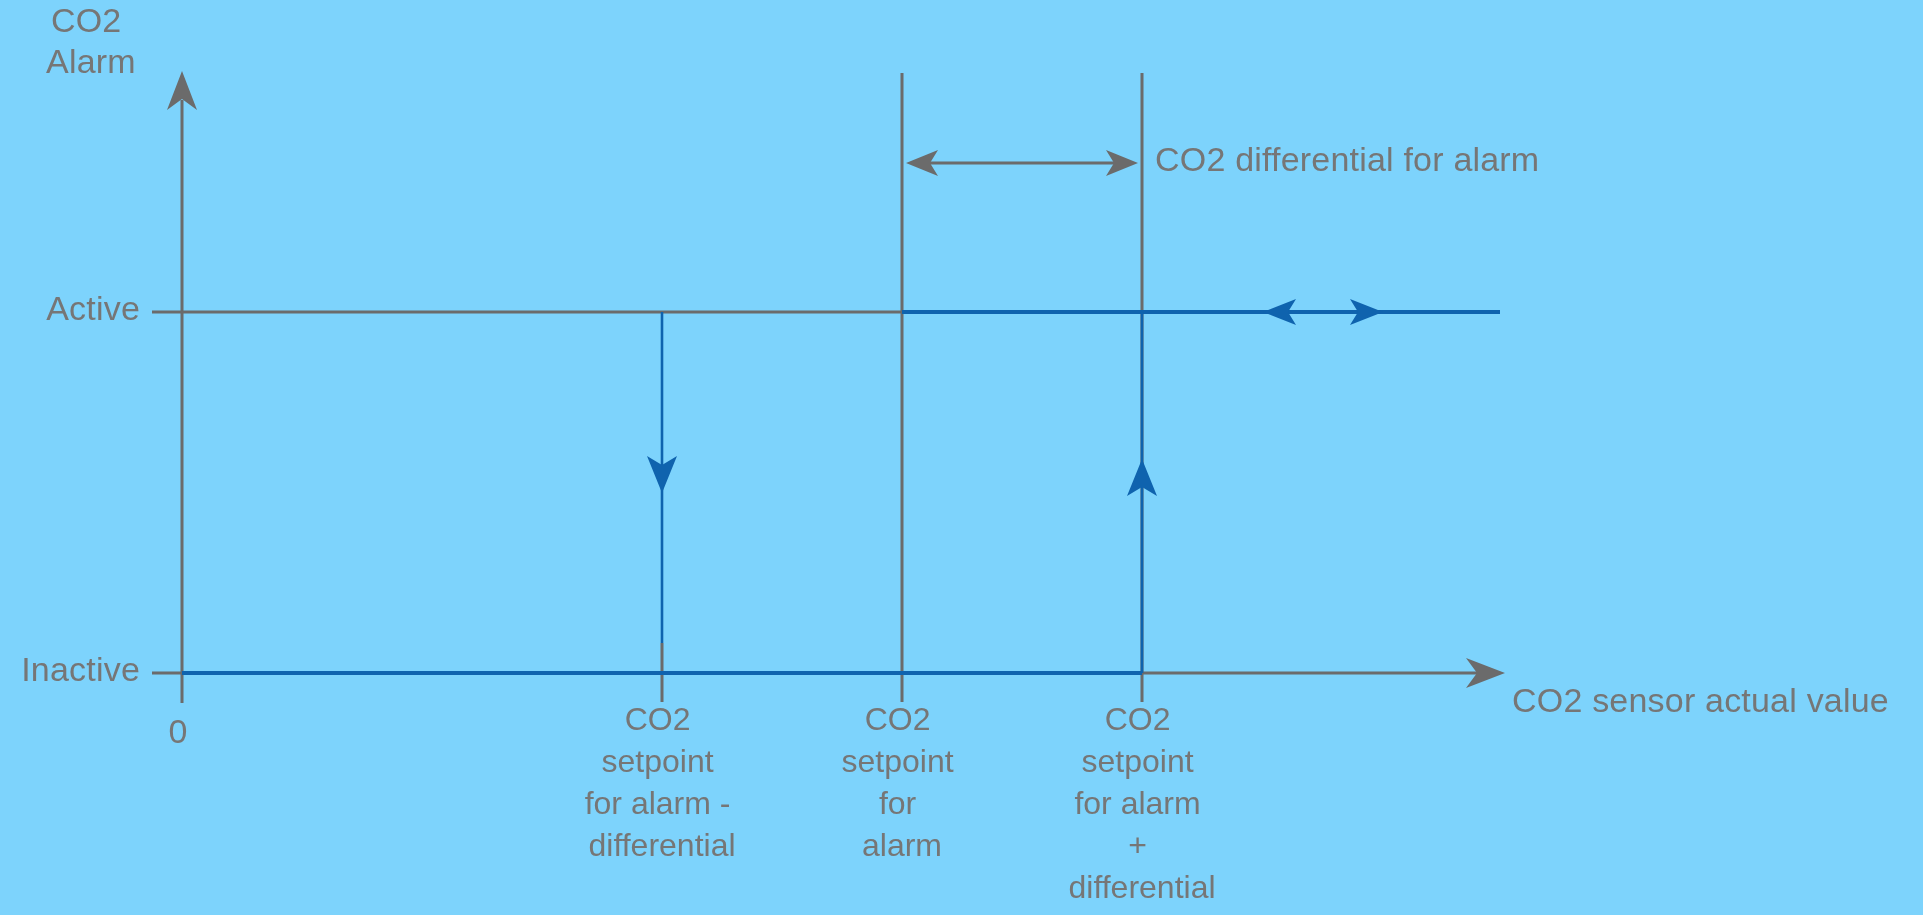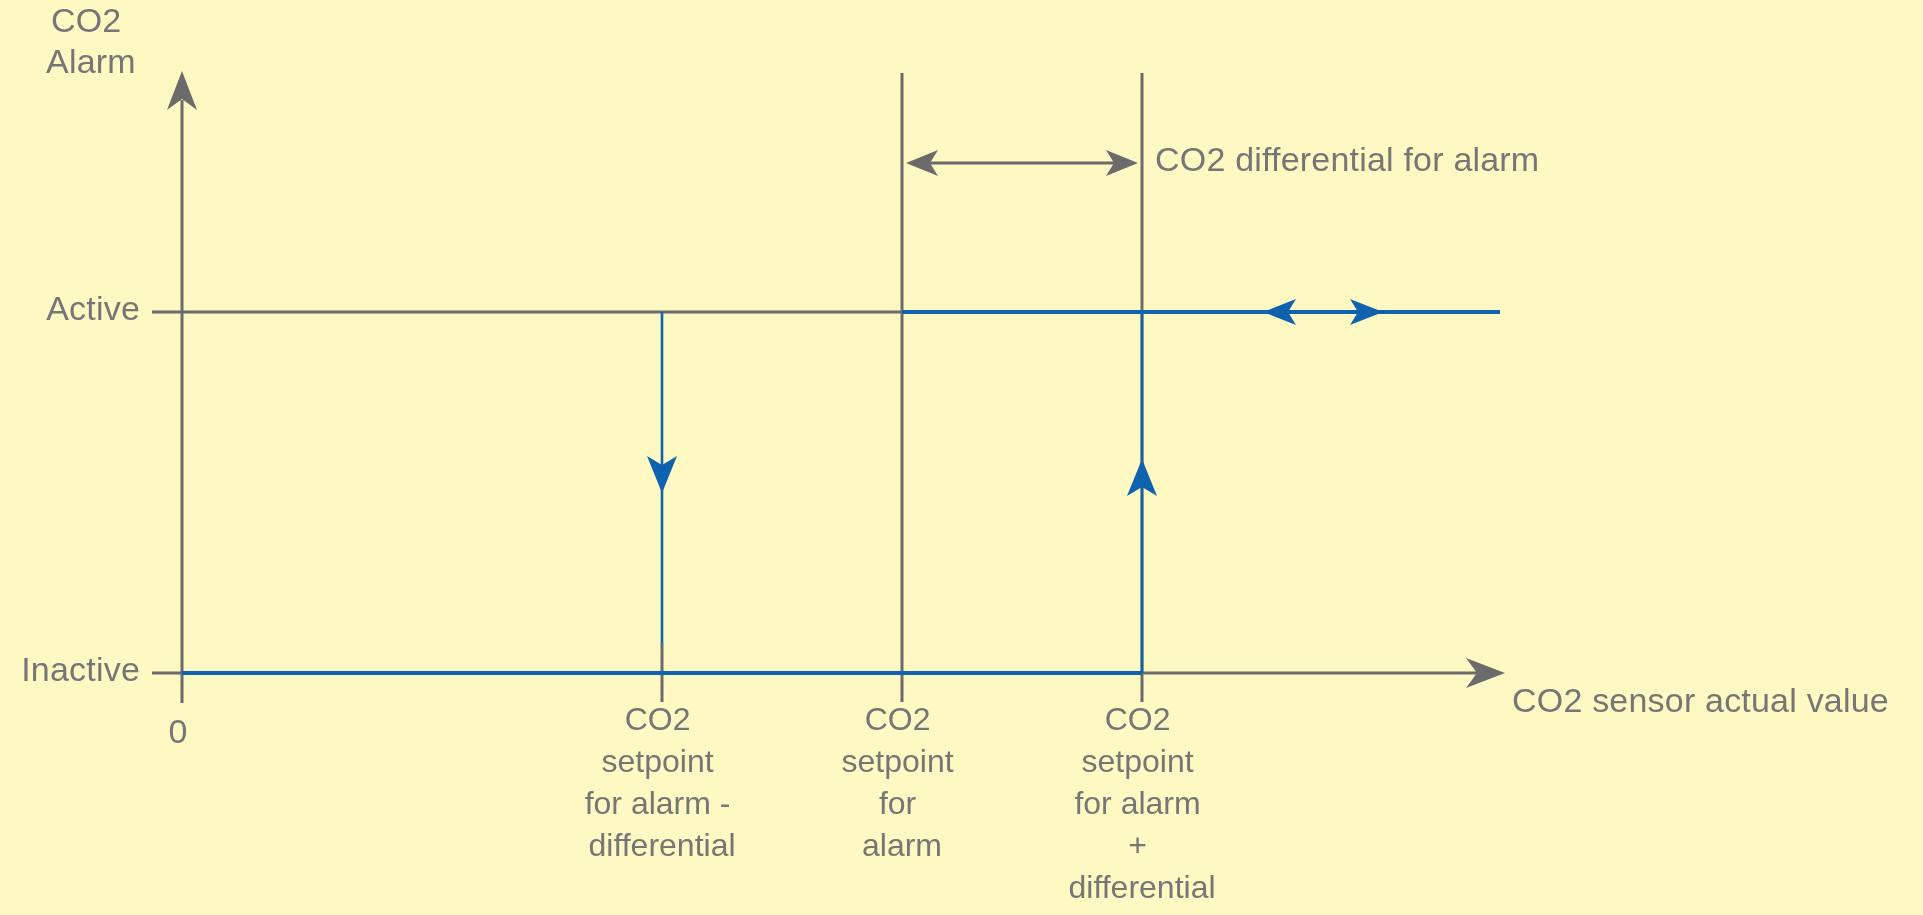--- a/index.html
+++ b/index.html
@@ -4,21 +4,21 @@
 <style>
   html, body {
     margin: 0;
     padding: 0;
     background: #000000;
   }
   .stage {
     position: relative;
     width: 1923px;
     height: 915px;
-    background: #fef9c3;
+    background: #7dd3fc;
     overflow: hidden;
   }
   svg { display: block; }
   text, tspan {
     font-family: "Liberation Sans", sans-serif;
     dominant-baseline: middle;
   }
   .t34 { font-size: 34px; letter-spacing: 0.2px; }
   .t32 { font-size: 32px; letter-spacing: 0px; }
   .gray-stroke { fill: none; stroke-width: 3; stroke-linecap: butt; }

